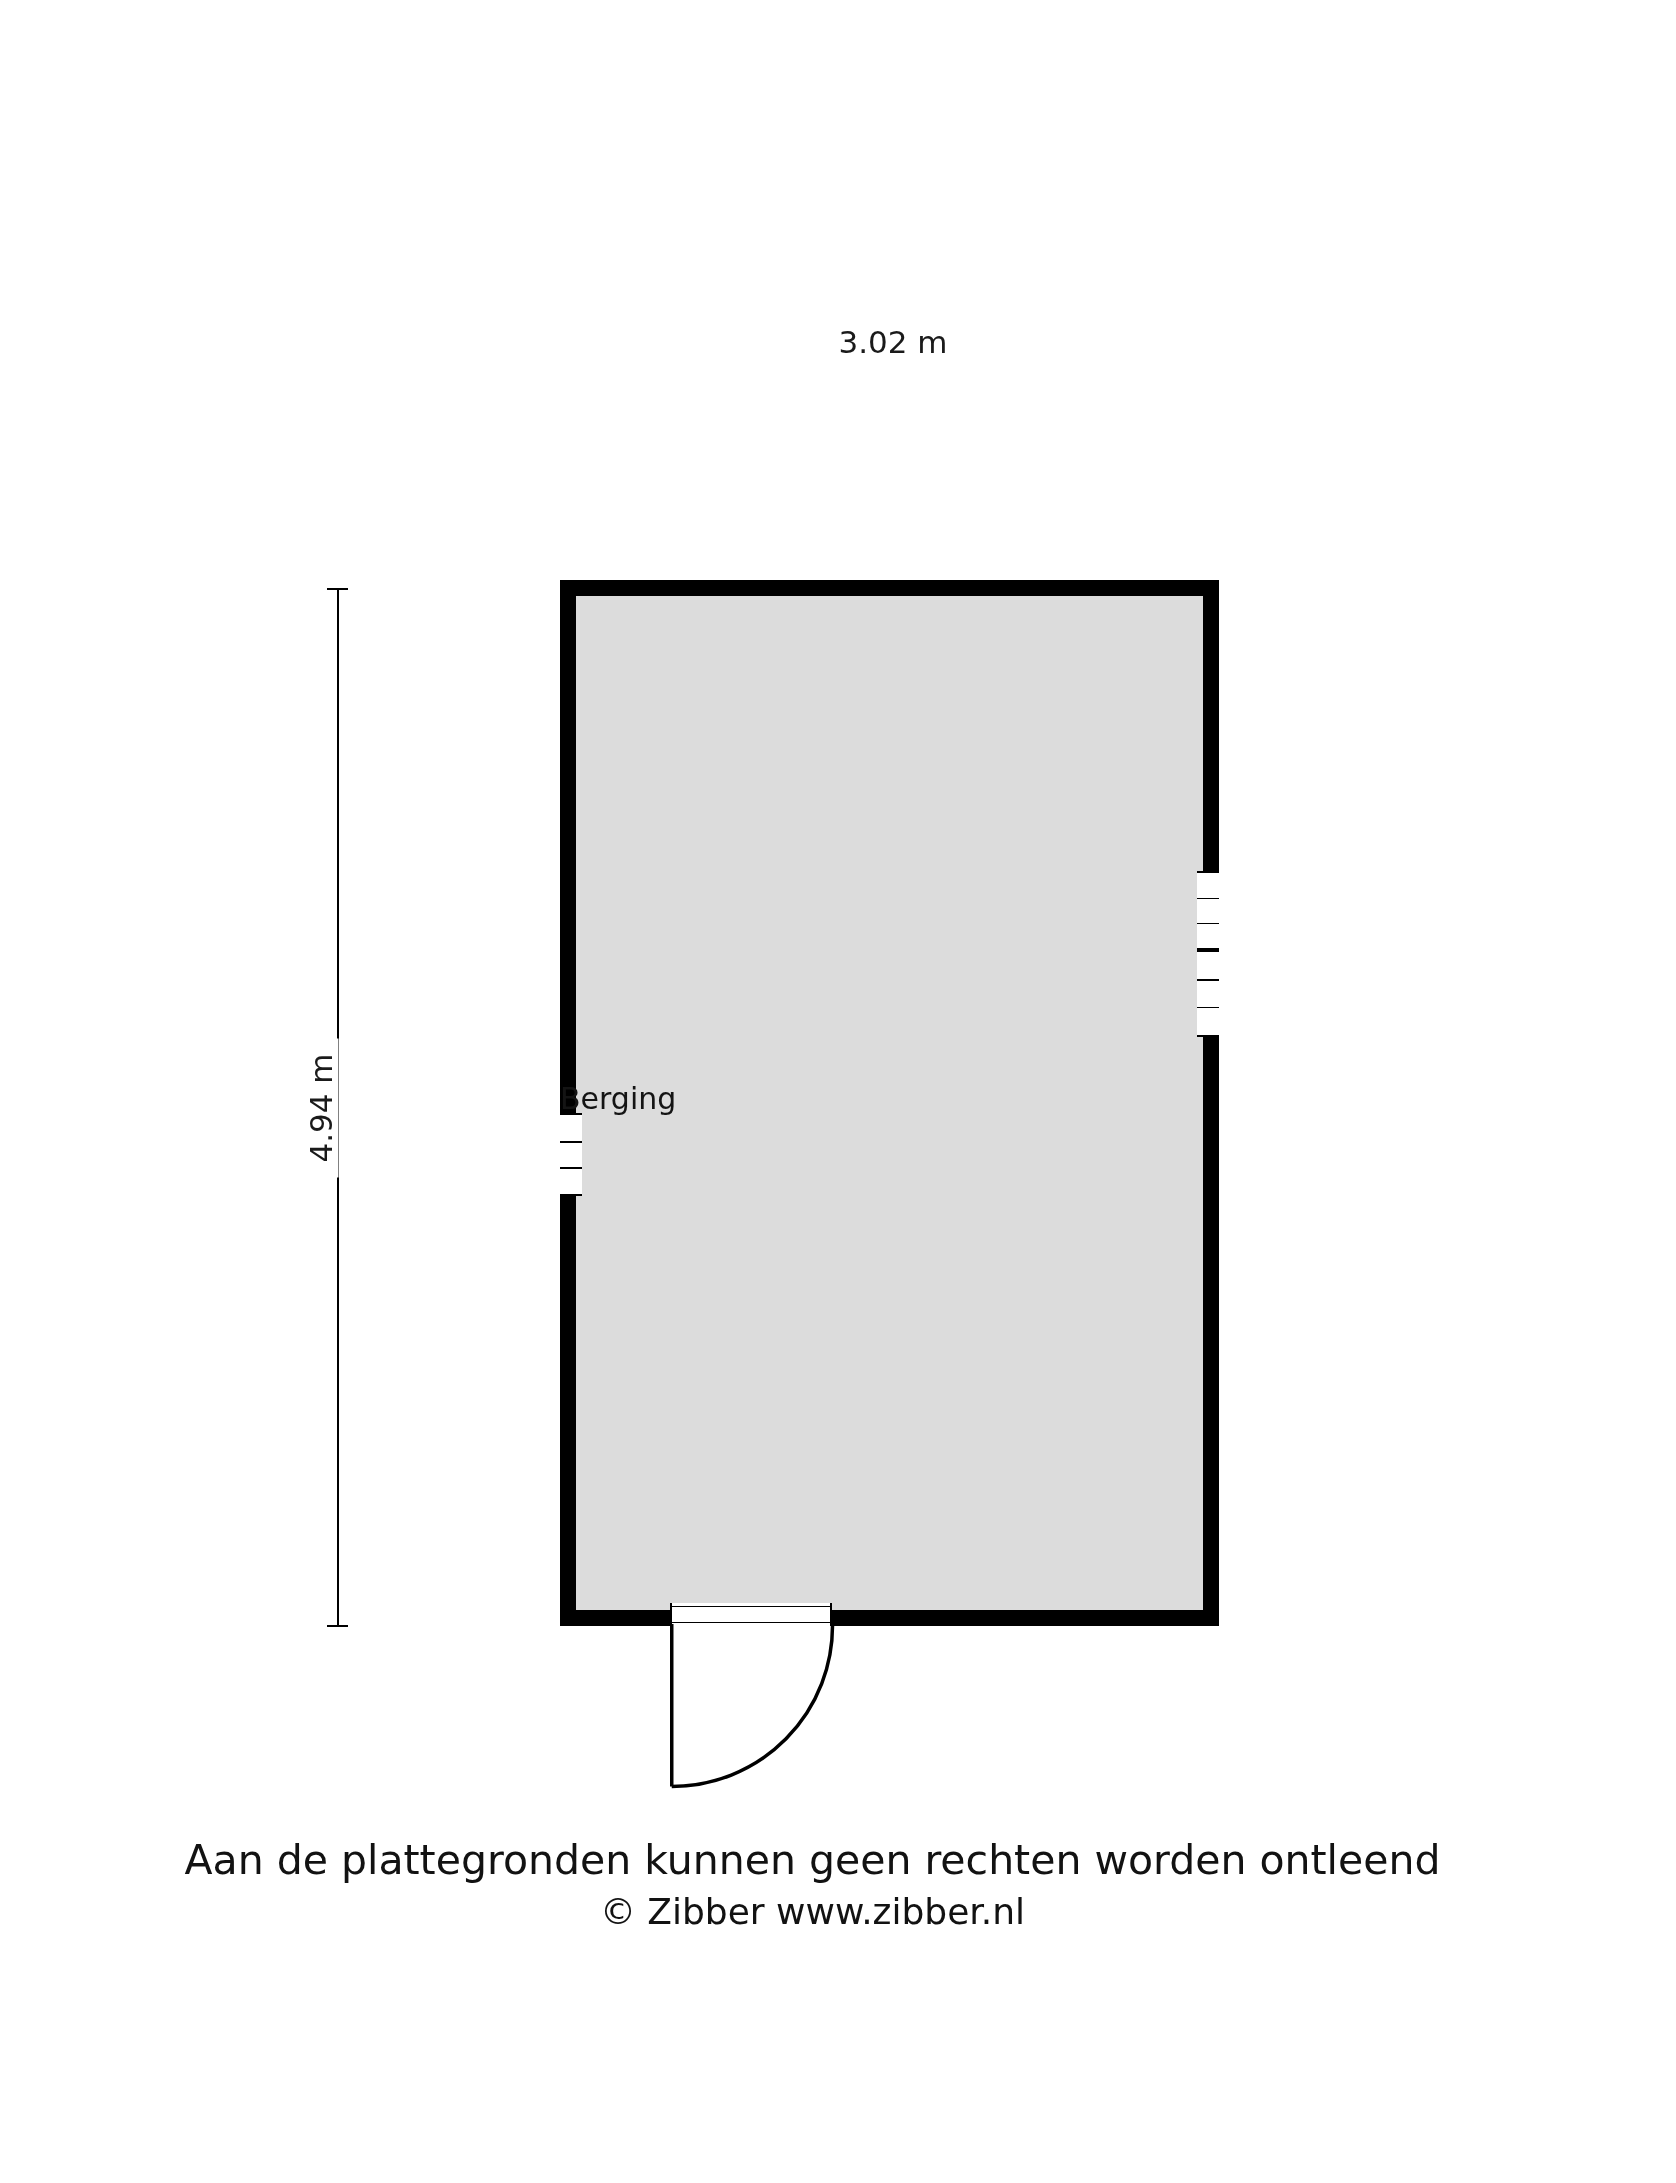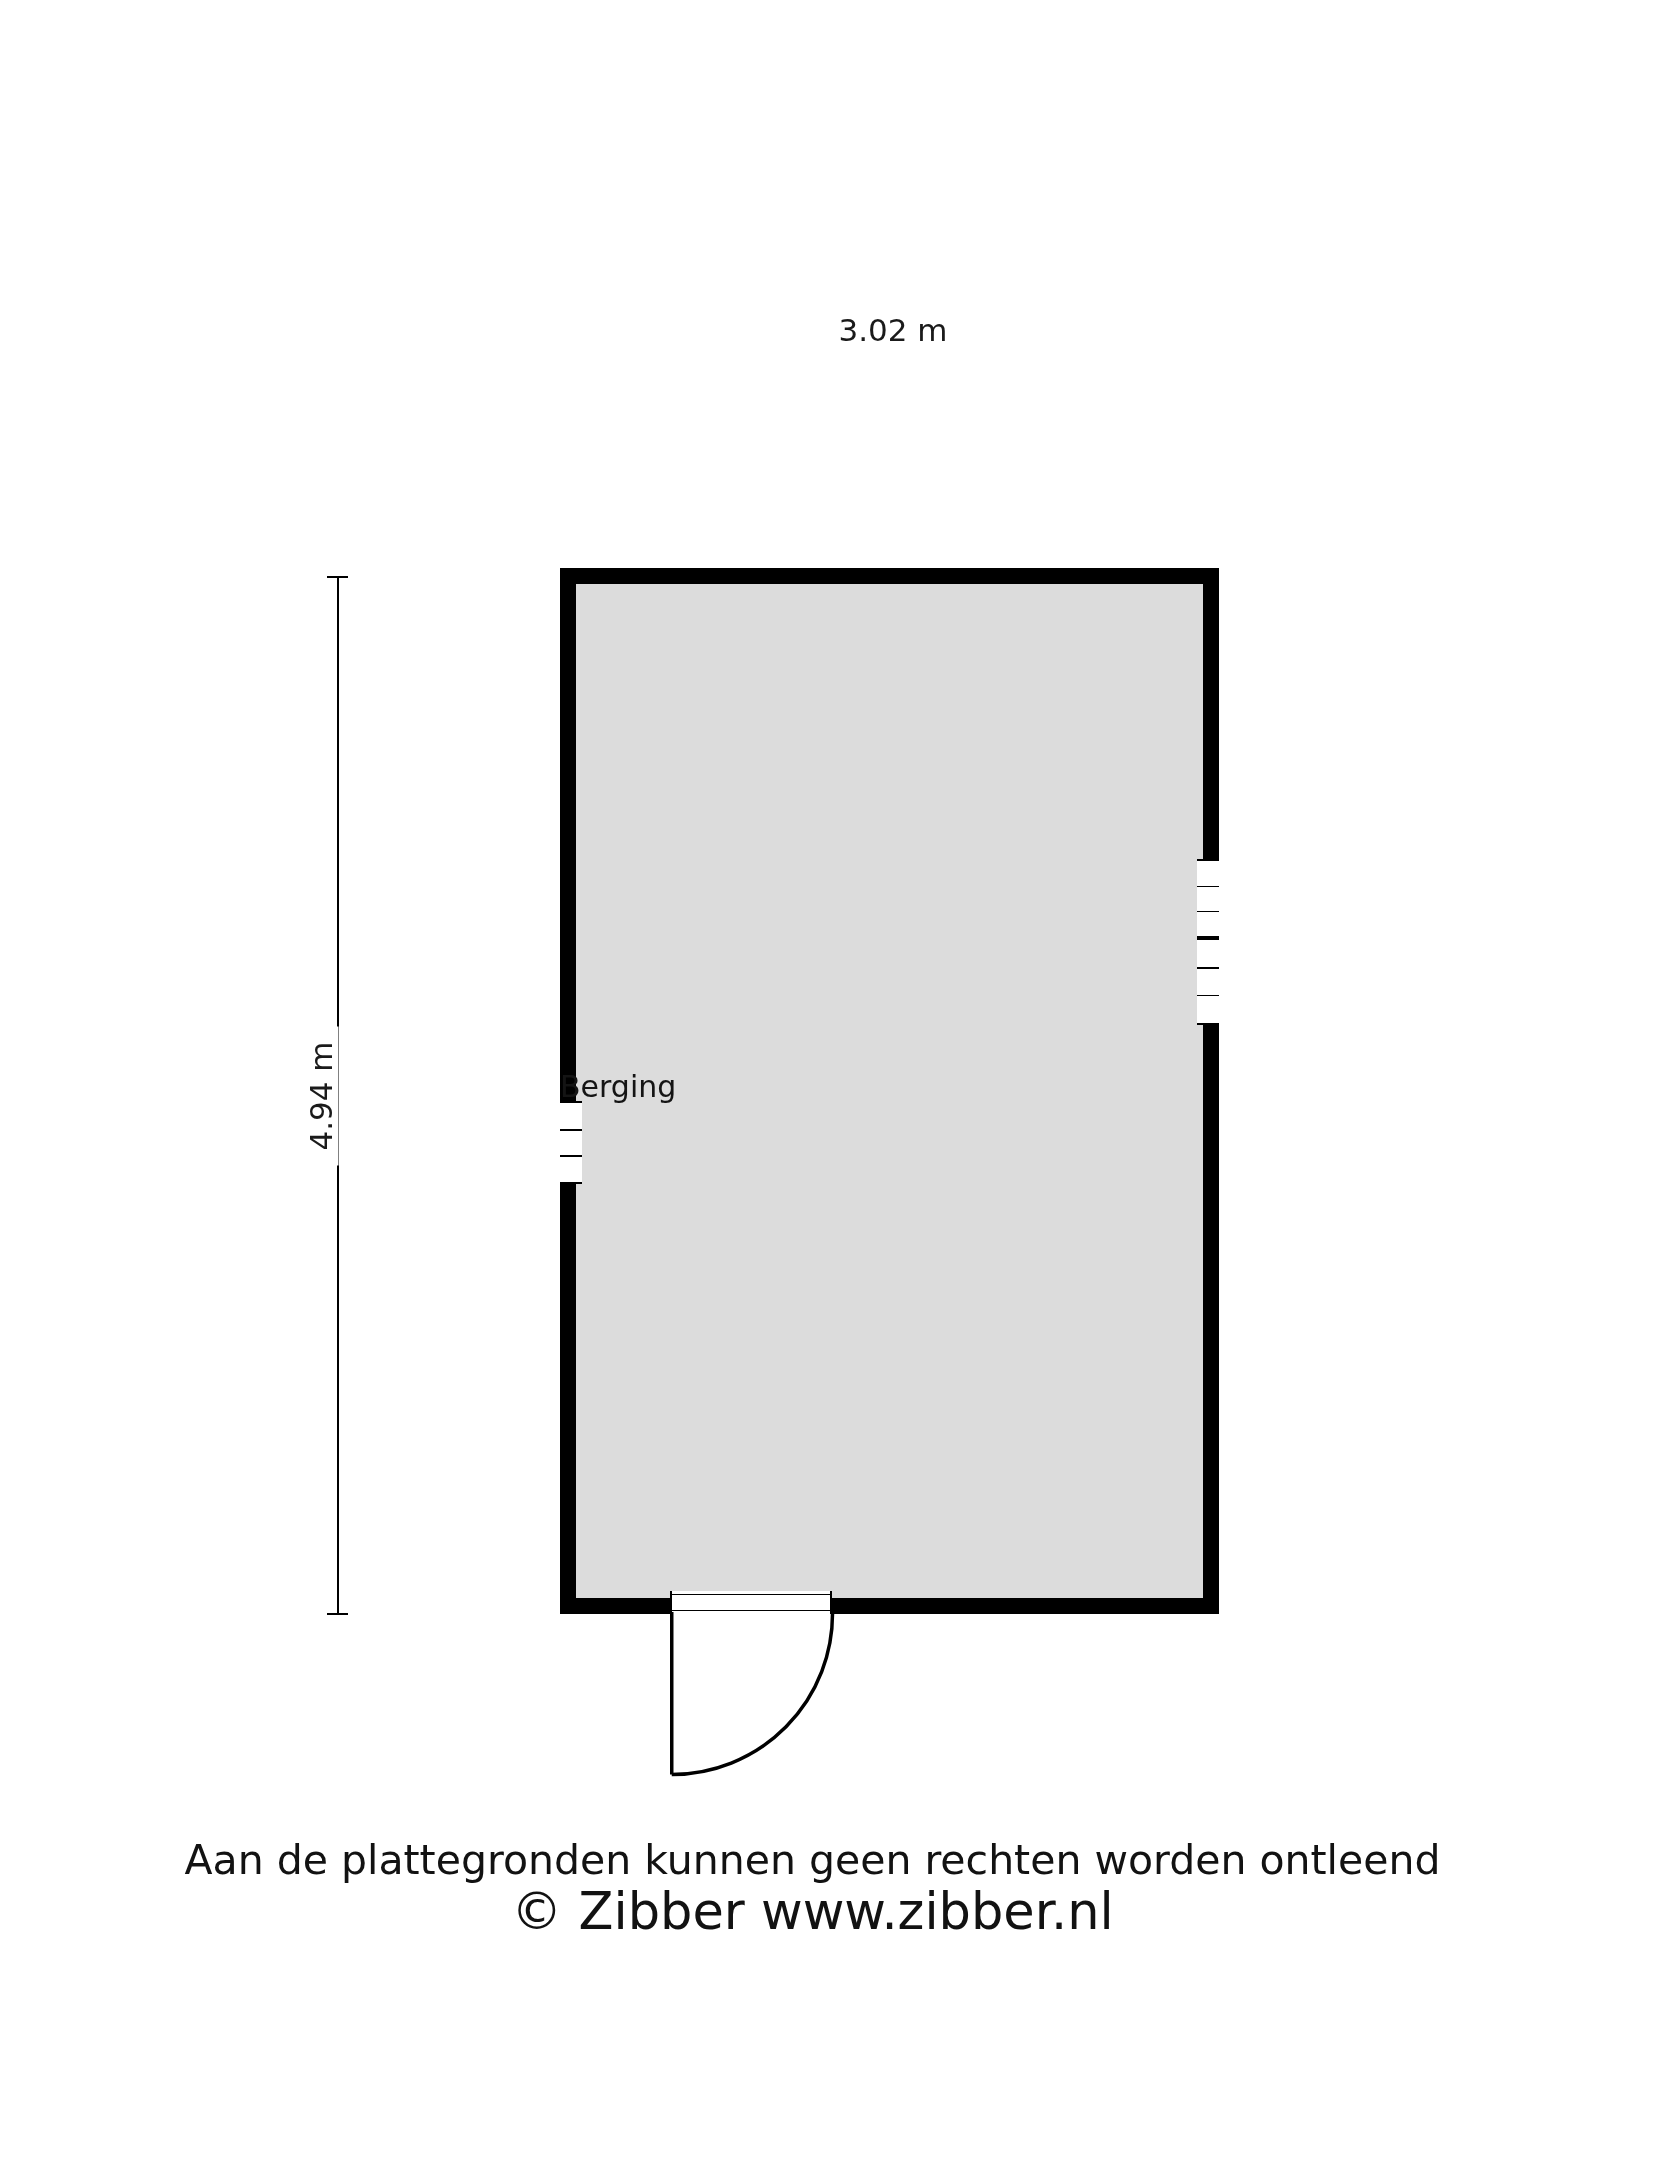--- a/index.html
+++ b/index.html
@@ -12,21 +12,21 @@
     height: 2236px;
     position: relative;
     font-family: "DejaVu Sans", sans-serif;
     overflow: hidden;
   }
 
   
   #plan-stage {
     position: absolute;
     left: 0;
-    top: 0;
+    top: 12px;
     width: 1366px;
     height: 1825px;
   }
 
   
   #dim-top {
     position: absolute;
     left: 581px;
     top: 301px;
     width: 624px;
@@ -215,21 +215,21 @@
     width: 1625px;
     text-align: center;
   }
   #disclaimer .line1 {
     font-size: 41px;
     color: #121212;
     line-height: 52px;
     white-space: nowrap;
   }
   #disclaimer .line2 {
-    font-size: 51px;
+    font-size: 36px;
     color: #121212;
     line-height: 52px;
     white-space: nowrap;
   }
 </style>
 </head>
 <body>
 
 <div id="plan-stage">
 

